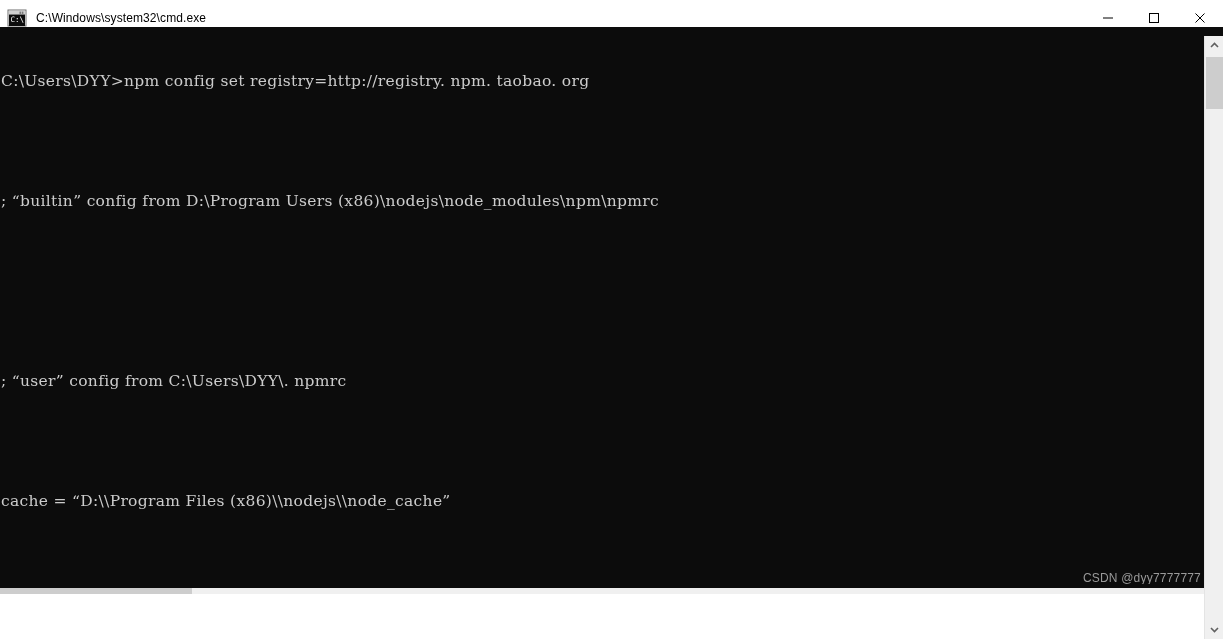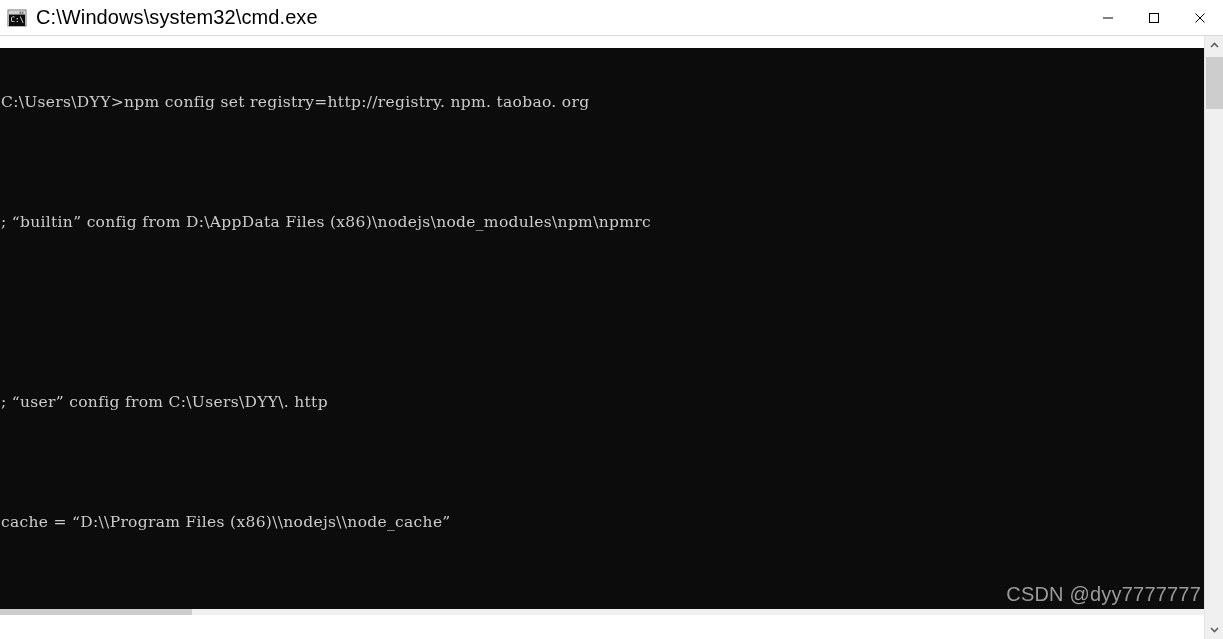--- a/index.html
+++ b/index.html
@@ -39,21 +39,21 @@
   .title-icon {
     width: 20px;
     height: 18px;
     margin-left: 7px;
     margin-right: 9px;
     flex: 0 0 auto;
     position: relative;
   }
   .title-text {
     font-family: "Liberation Sans", sans-serif;
-    font-size: 20px;
+    font-size: 12px;
     color: #000000;
     letter-spacing: 0.1px;
     white-space: nowrap;
   }
 
   .winbuttons {
     position: absolute;
     right: 0;
     top: 0;
     height: 35px;
@@ -68,21 +68,21 @@
     background: transparent;
     border: none;
     padding: 0;
   }
   .winbtn svg { display: block; }
 
   
   .console {
     position: absolute;
     left: 0;
-    top: 48px;
+    top: 27px;
     width: 1223px;
     height: 567px;
     background: #0c0c0c;
     overflow: hidden;
   }
 
   .console-text {
     position: absolute;
     left: 0;
     top: 0;
@@ -100,21 +100,21 @@
     height: 20px;
     white-space: pre;
   }
 
   
   .watermark {
     position: absolute;
     right: 22px;
     bottom: 9px;
     font-family: "Liberation Sans", sans-serif;
-    font-size: 20px;
+    font-size: 12px;
     color: #9a9a9a;
     white-space: nowrap;
     letter-spacing: 0.2px;
   }
 
   
   .vscroll {
     position: absolute;
     right: 0;
     top: 36px;
@@ -203,24 +203,24 @@
           <line x1="10.5" y1="1.5" x2="1.5" y2="10.5" stroke="#000" stroke-width="1"></line>
         </svg>
       </button>
     </div>
   </div>
 
   <div class="console">
     <div class="console-text">
       <div class="console-line">C:\Users\DYY&gt;npm config set registry=http://registry. npm. taobao. org</div>
       <div class="console-line"></div>
-      <div class="console-line">; “builtin” config from D:\AppData Files (x86)\nodejs\node_modules\npm\npmrc</div>
-      <div class="console-line"></div>
-      <div class="console-line"></div>
-      <div class="console-line">; “user” config from C:\Users\DYY\. http</div>
+      <div class="console-line">; “builtin” config from D:\Program Users (x86)\nodejs\node_modules\npm\npmrc</div>
+      <div class="console-line"></div>
+      <div class="console-line"></div>
+      <div class="console-line">; “user” config from C:\Users\DYY\. npmrc</div>
       <div class="console-line"></div>
       <div class="console-line">cache = “D:\\Program Files (x86)\\nodejs\\node_cache”</div>
       
       
       
       
       
       
       
       

